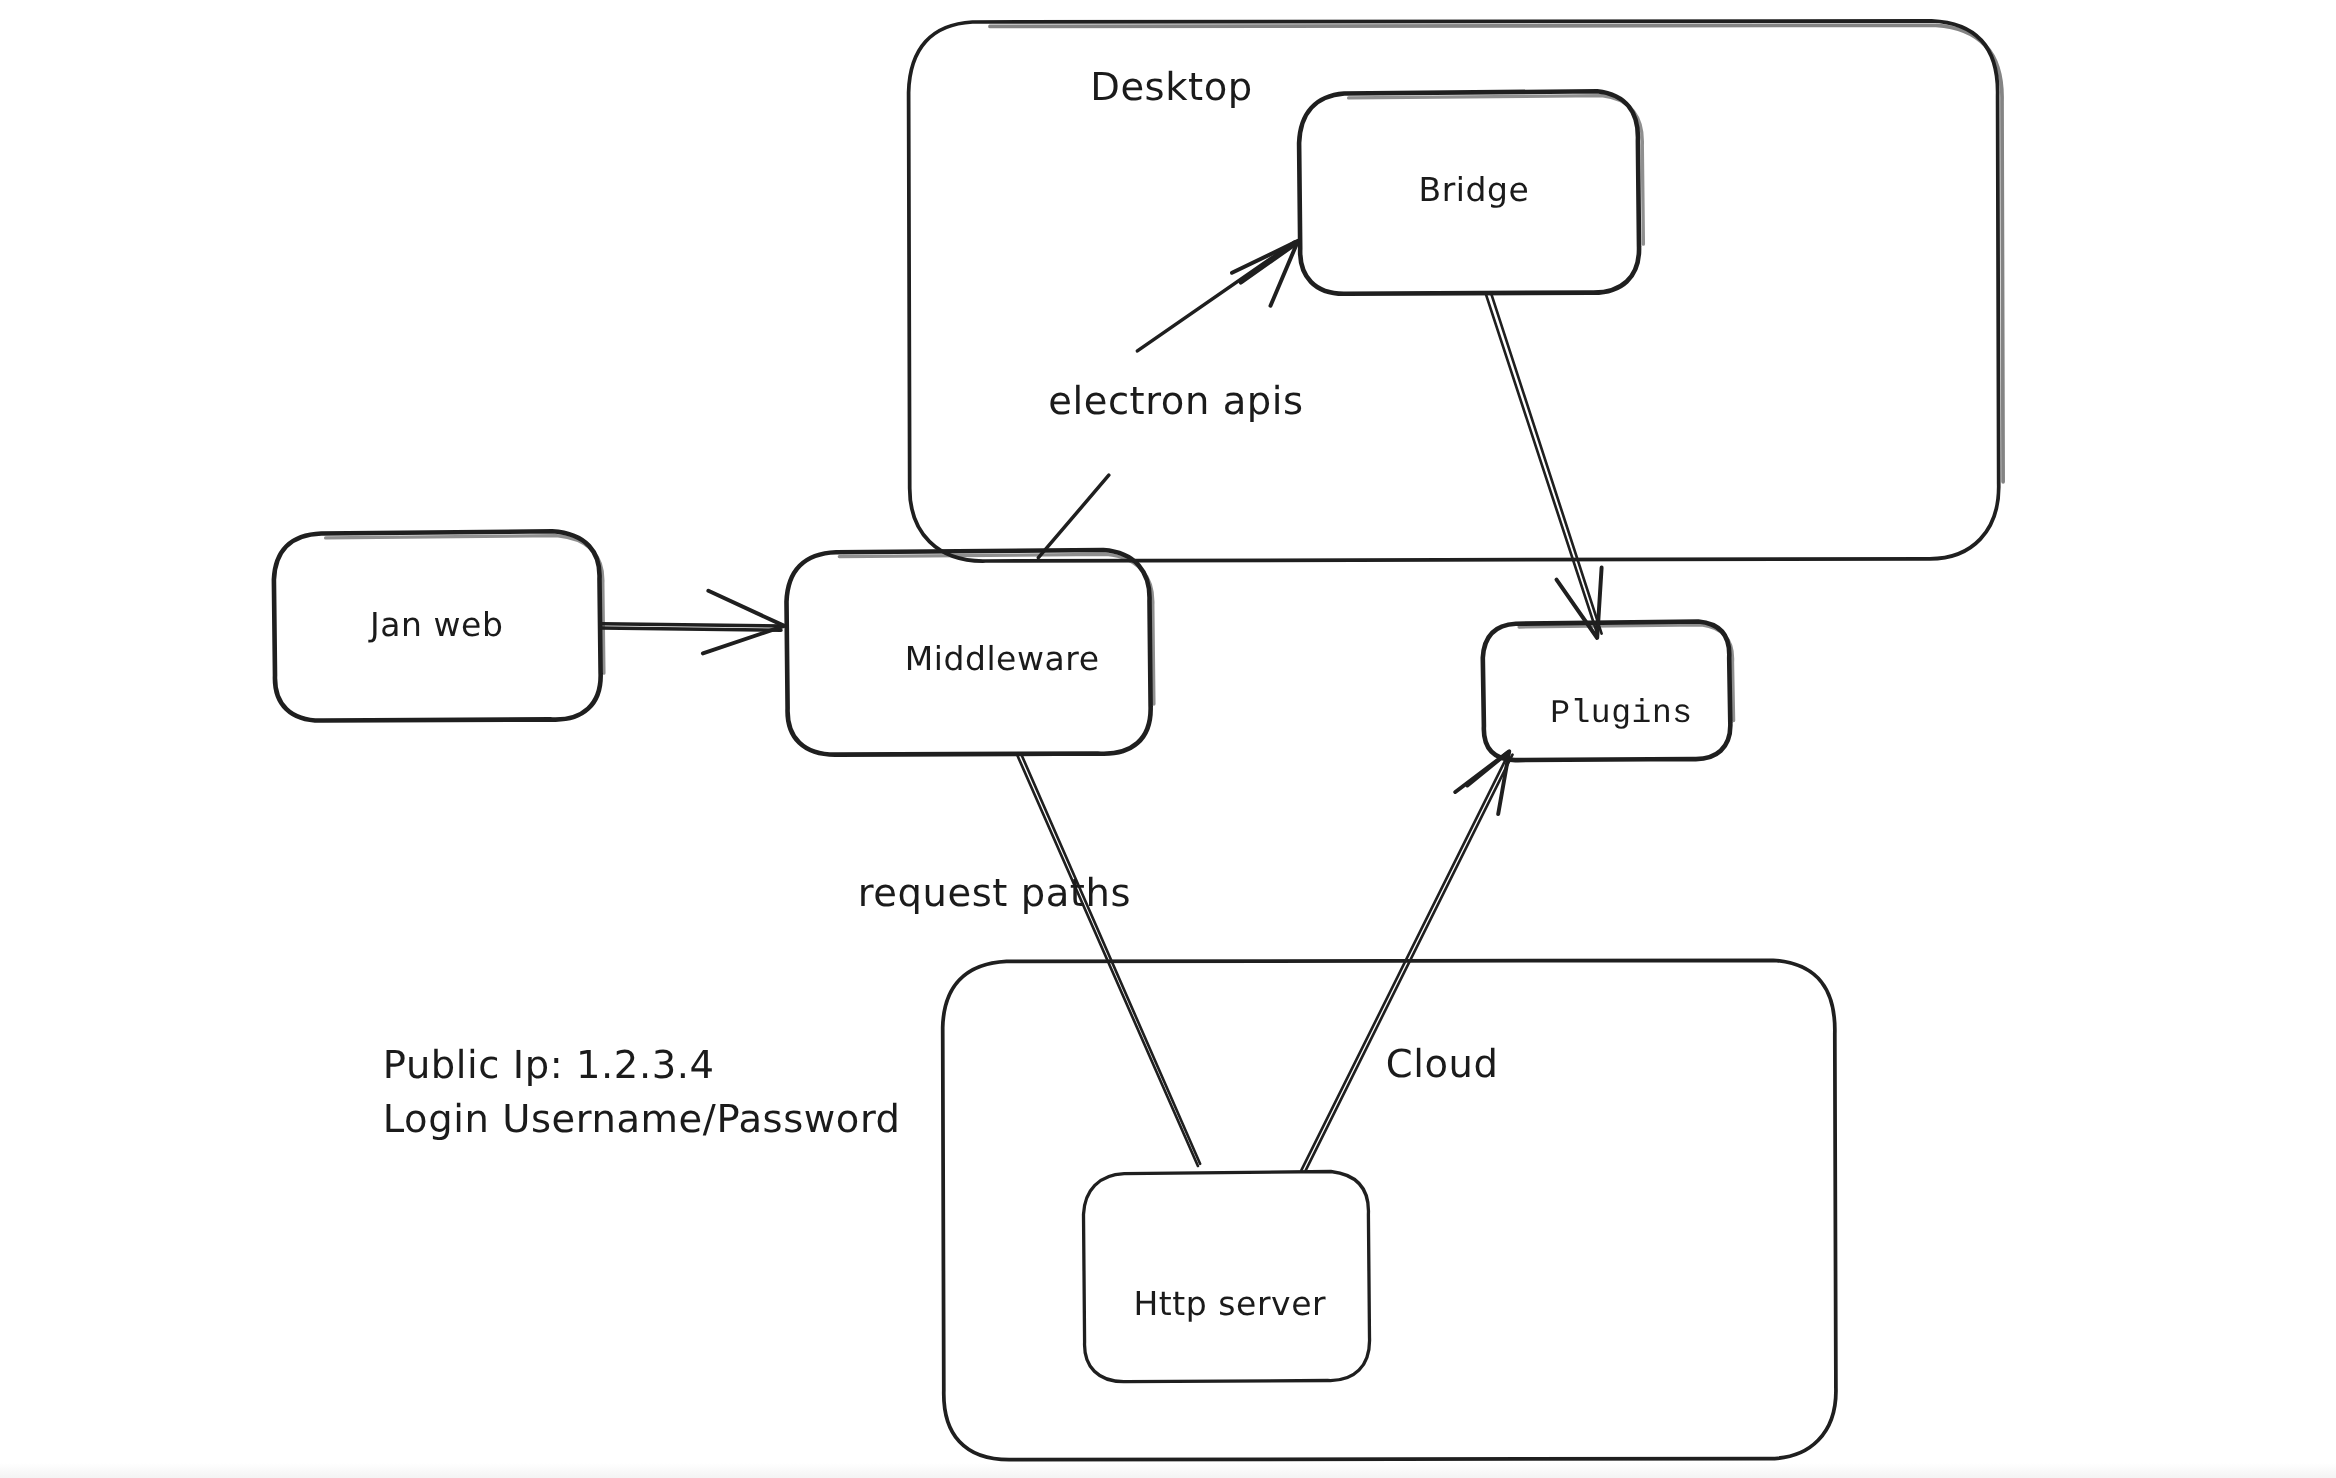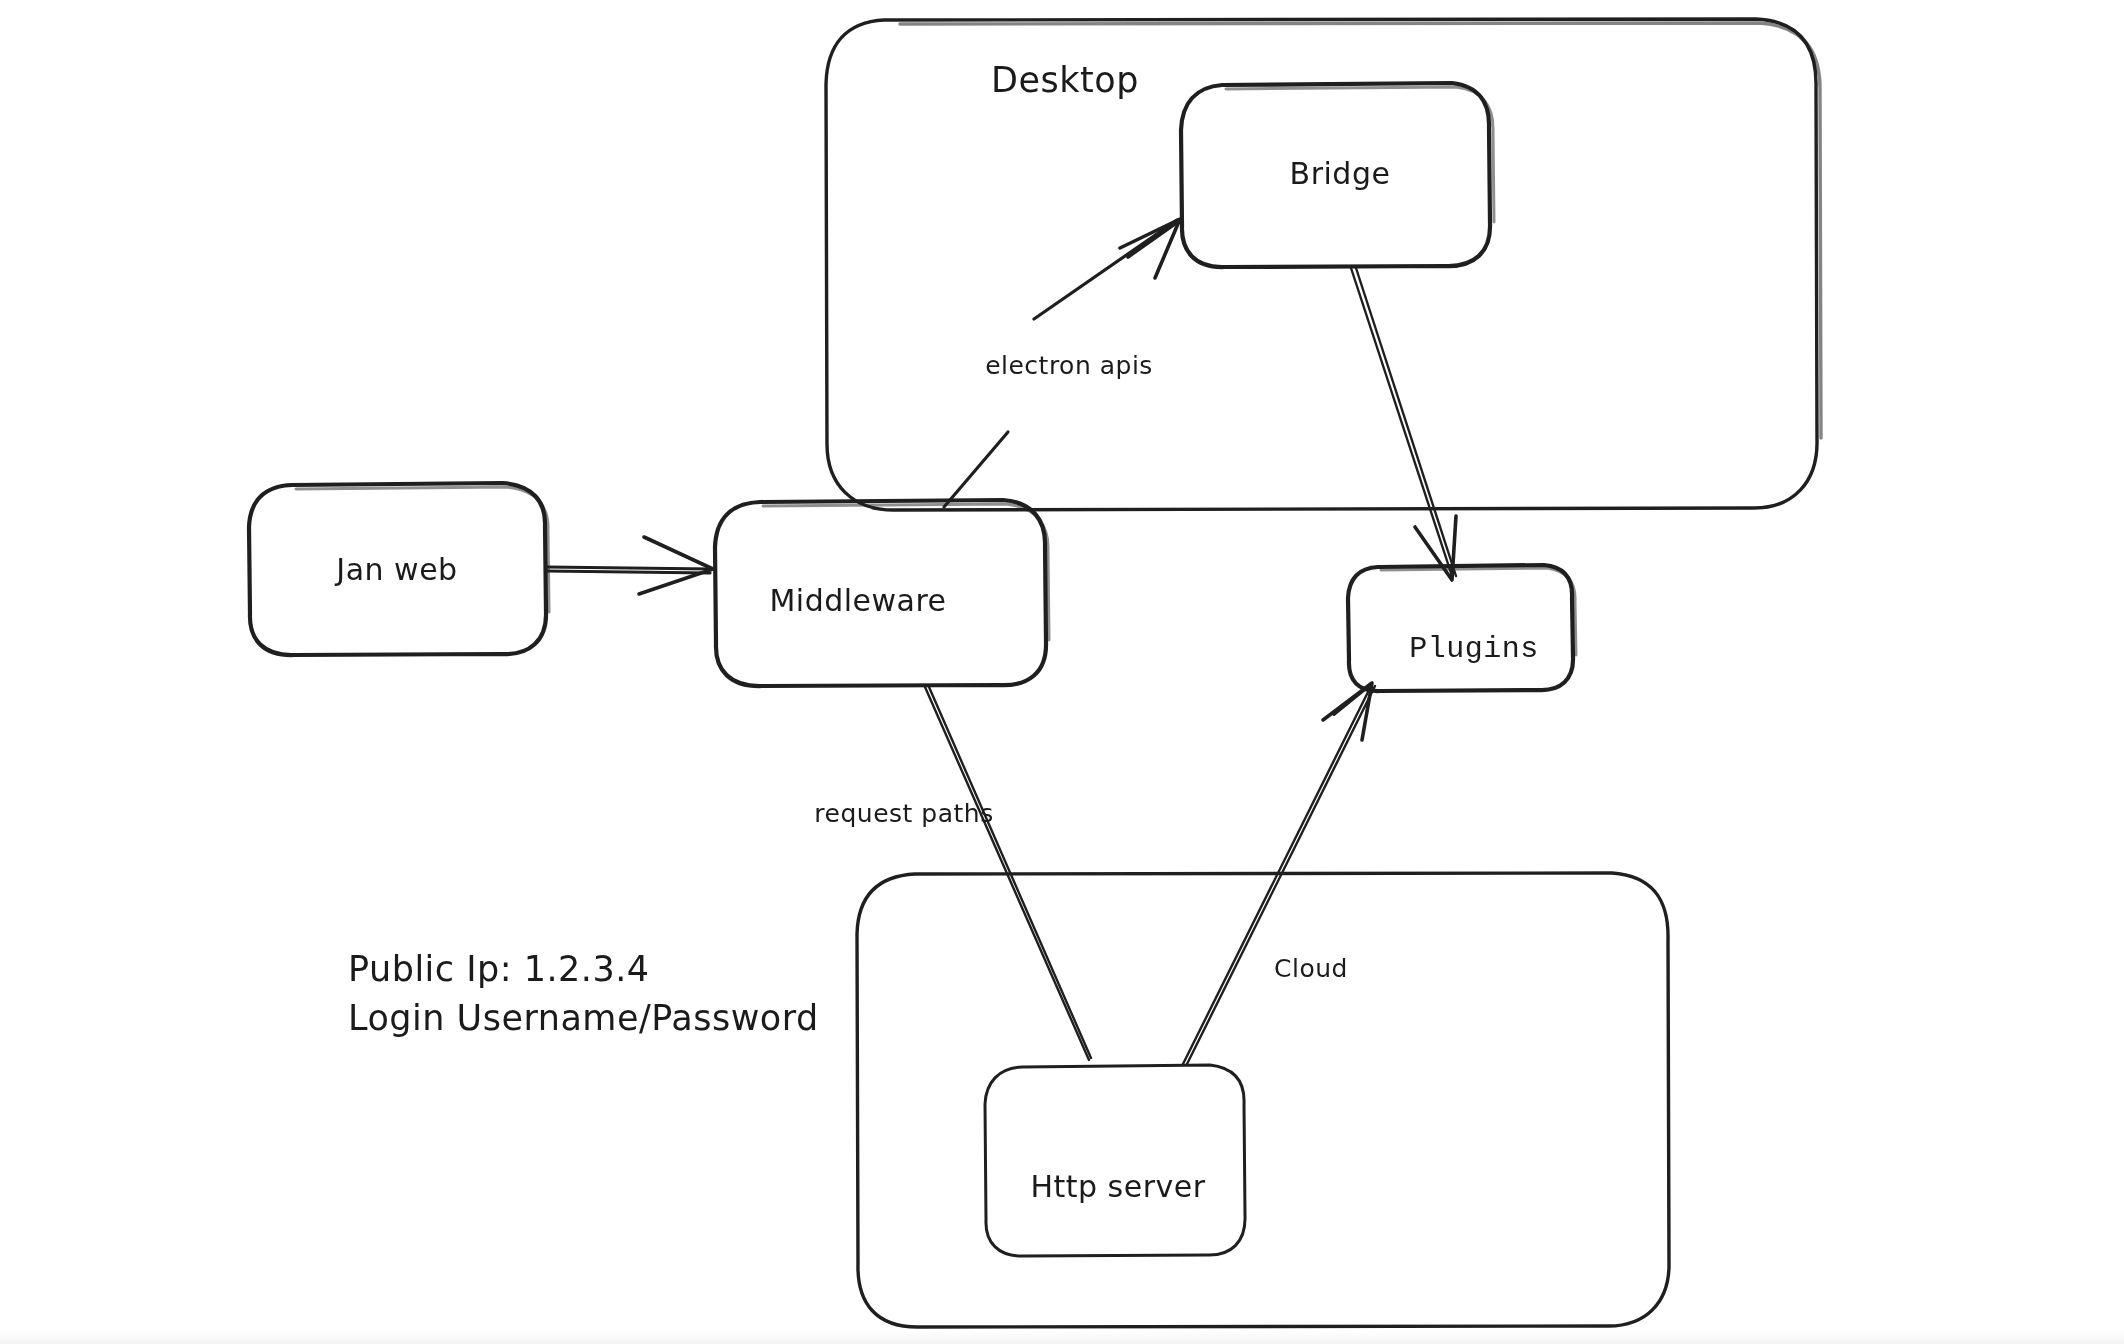--- a/index.html
+++ b/index.html
@@ -49,21 +49,21 @@
   }
   .node-label {
     font-size: 30px;
     transform: translate(-50%, -50%);
   }
   .container-label {
     font-size: 35px;
     transform: translate(-50%, -50%);
   }
   .edge-label {
-    font-size: 25px;
+    font-size: 35px;
     transform: translate(-50%, -50%);
   }
   .note-block {
     position: absolute;
     left: 348px;
     top: 945px;
     font-size: 35px;
     line-height: 49px;
     color: #1b1b1b;
   }
@@ -154,21 +154,21 @@
       <path class="hand-stroke arrow-head" d="M1323,720 L1372,683 L1362,740"></path>
       <path class="hand-stroke arrow-head" stroke-width="2.4" d="M1334,714 L1371,684"></path>
     </g>
 
   </svg>
 
   <div class="container-label" style="left:1065px; top:80px;">Desktop</div>
 
   <div class="node-label" style="left:397px; top:569px;">Jan web</div>
 
-  <div class="node-label" style="left:858px; top:600px;">Middleware</div>
+  <div class="node-label" style="left:911px; top:600px;">Middleware</div>
 
   <div class="node-label" style="left:1340px; top:173px;">Bridge</div>
 
   <div class="node-label" style="left:1474px; top:649px;font-family:Liberation Mono, monospace;">Plugins</div>
 
   <div class="node-label" style="left:1118px; top:1170px;margin-top:16px;">Http server</div>
 
   <div class="edge-label" style="left:1069px; top:365px;">electron apis</div>
 
   <div class="edge-label" style="left:904px; top:813px;">request paths</div>

